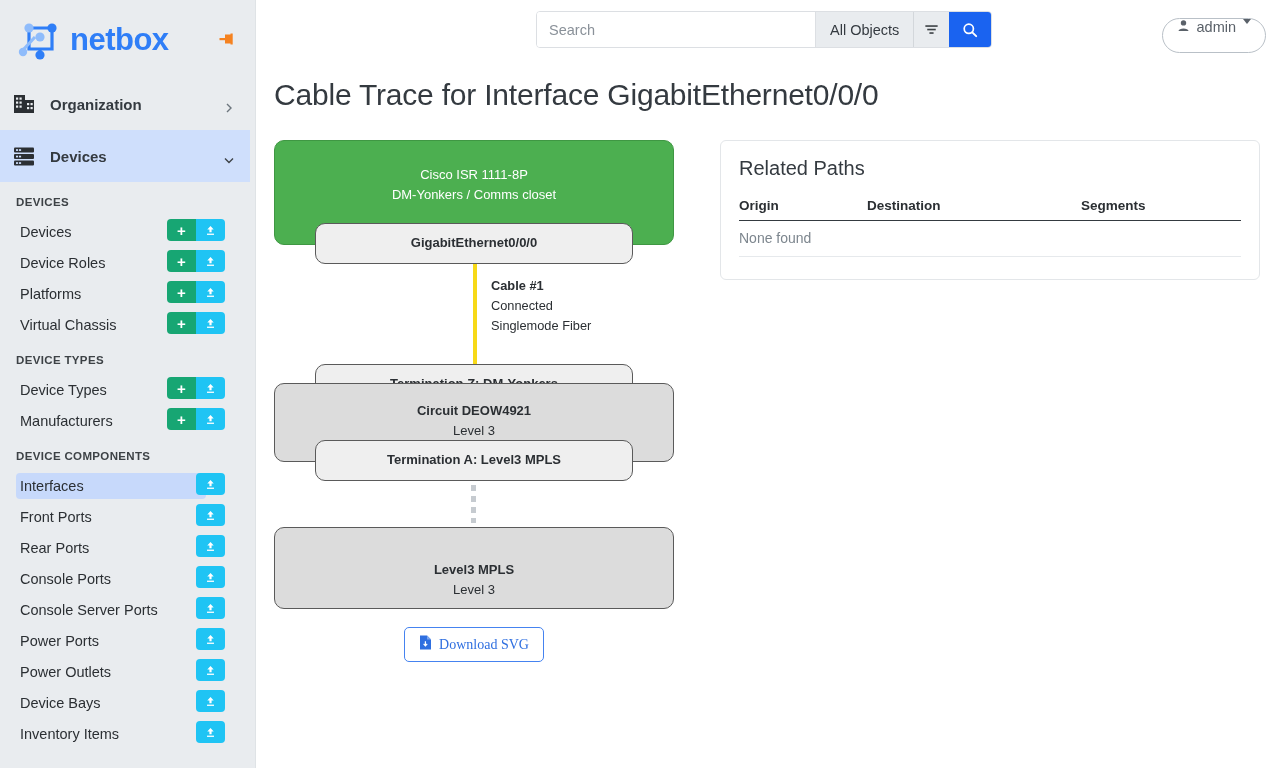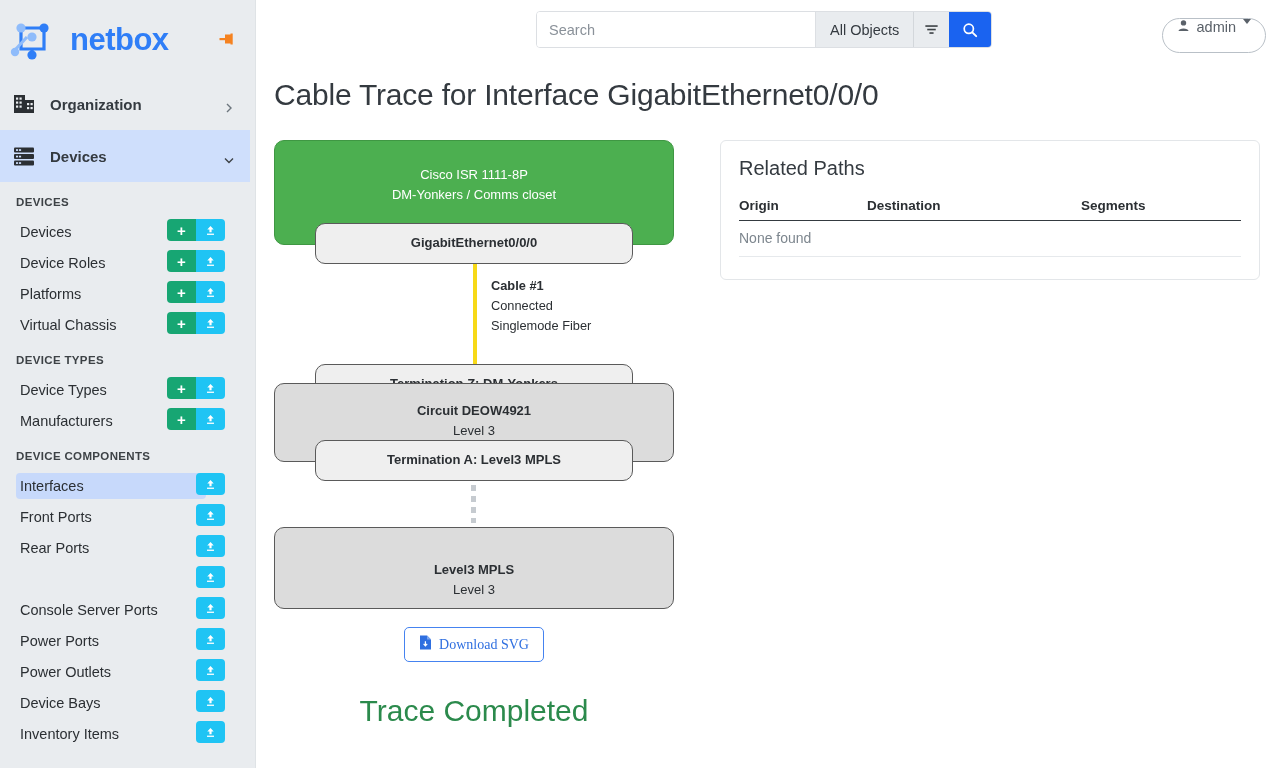--- a/index.html
+++ b/index.html
@@ -16,22 +16,21 @@
   #sidebar {
     position: absolute; left: 0; top: 0;
     width: 256px; height: 768px;
     background: #e9ecef;
     overflow: hidden;
     border-right: 1px solid #dfe3e6;
   }
   #sidebar-scroll { width: 250px; height: 768px; overflow: hidden; }
   .brand {
     height: 78px; display: flex; align-items: center;
-    padding: 0 14px 0 10px;
-    gap: 8px;
+    padding: 0 14px 0 18px;
   }
   .brand-logo { width: 46px; height: 44px; flex: 0 0 auto; }
   .brand-word {
     font-size: 31px; font-weight: 700; color: #2f7ef7;
     letter-spacing: -0.5px; margin-left: 6px; line-height: 1;
   }
   .brand-spacer { flex: 1 1 auto; }
   .pin-icon { width: 18px; height: 18px; flex: 0 0 auto; }
 
   .nav-group {
@@ -383,20 +382,21 @@
       <span class="btn-pair">
         <span class="mini-btn imp only">
             <svg viewBox="0 0 12 12">
               <path d="M6 1 L9.5 5 H7.2 V8 H4.8 V5 H2.5 Z" fill="#fff"></path>
               <rect x="2.2" y="9.4" width="7.6" height="1.4" fill="#fff"></rect>
             </svg>
           </span>
       </span>
     </div>
     <div class="nav-item">
+      <span class="ni-label">Console Ports</span>
       <span class="btn-pair">
         <span class="mini-btn imp only">
             <svg viewBox="0 0 12 12">
               <path d="M6 1 L9.5 5 H7.2 V8 H4.8 V5 H2.5 Z" fill="#fff"></path>
               <rect x="2.2" y="9.4" width="7.6" height="1.4" fill="#fff"></rect>
             </svg>
           </span>
       </span>
     </div>
     <div class="nav-item">
@@ -539,21 +539,20 @@
             <svg viewBox="0 0 13 15" width="13" height="15">
               <path d="M1 0.6 H8 L12 4.6 V14.4 H1 Z" fill="#2f6fe0"></path>
               <path d="M8 0.6 L12 4.6 H8 Z" fill="#7ba6ef"></path>
               <path d="M6.4 6.3 V10.4 M4.6 8.9 L6.4 10.8 L8.2 8.9" stroke="#fff" stroke-width="1.2" fill="none"></path>
             </svg>
           </span>
           <span>Download SVG</span>
         </button>
       </div>
 
-      <div class="trace-status">Trace Completed</div>
     </div>
 
     <div class="col-side">
       <div class="card">
         <div class="card-title">Related Paths</div>
         <table class="rp">
           <thead>
             <tr>
               <th style="width:128px">Origin</th>
               <th style="width:214px">Destination</th>

